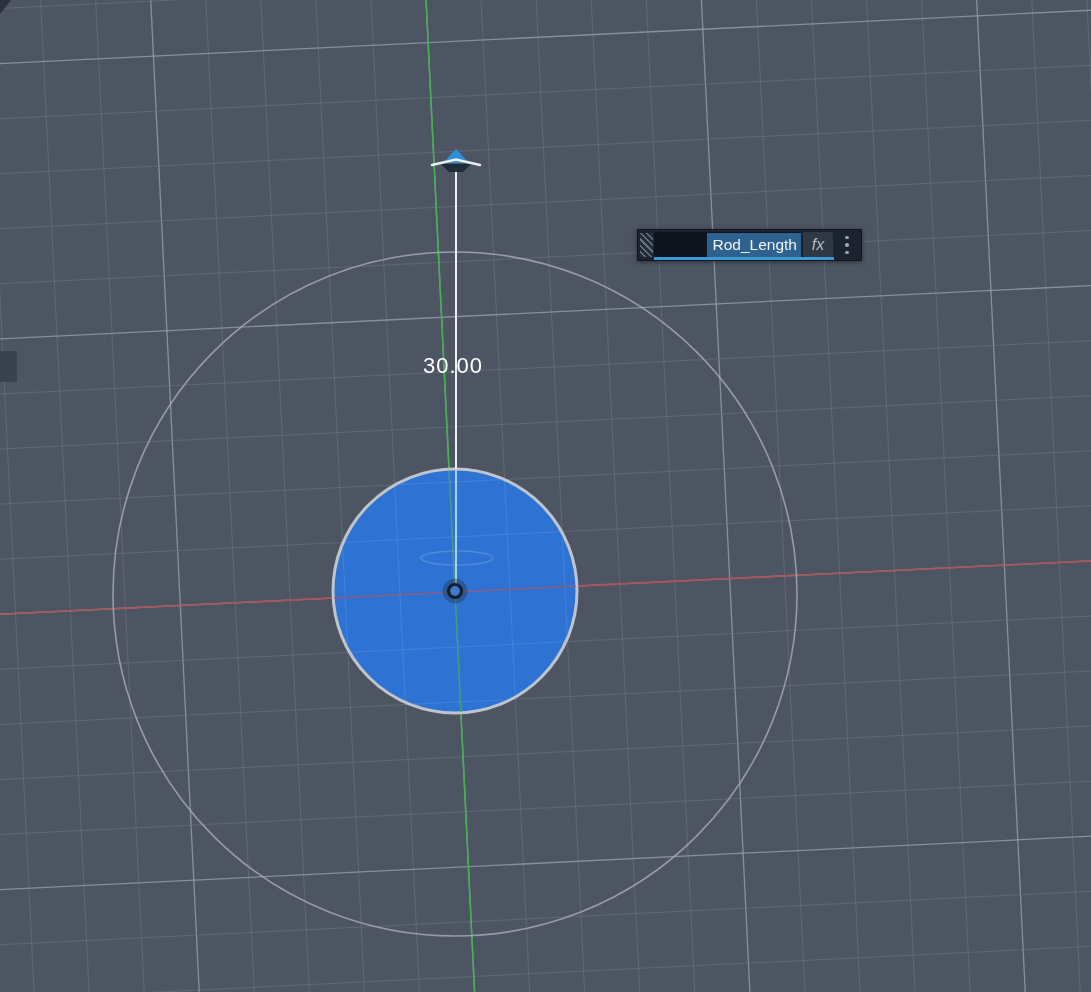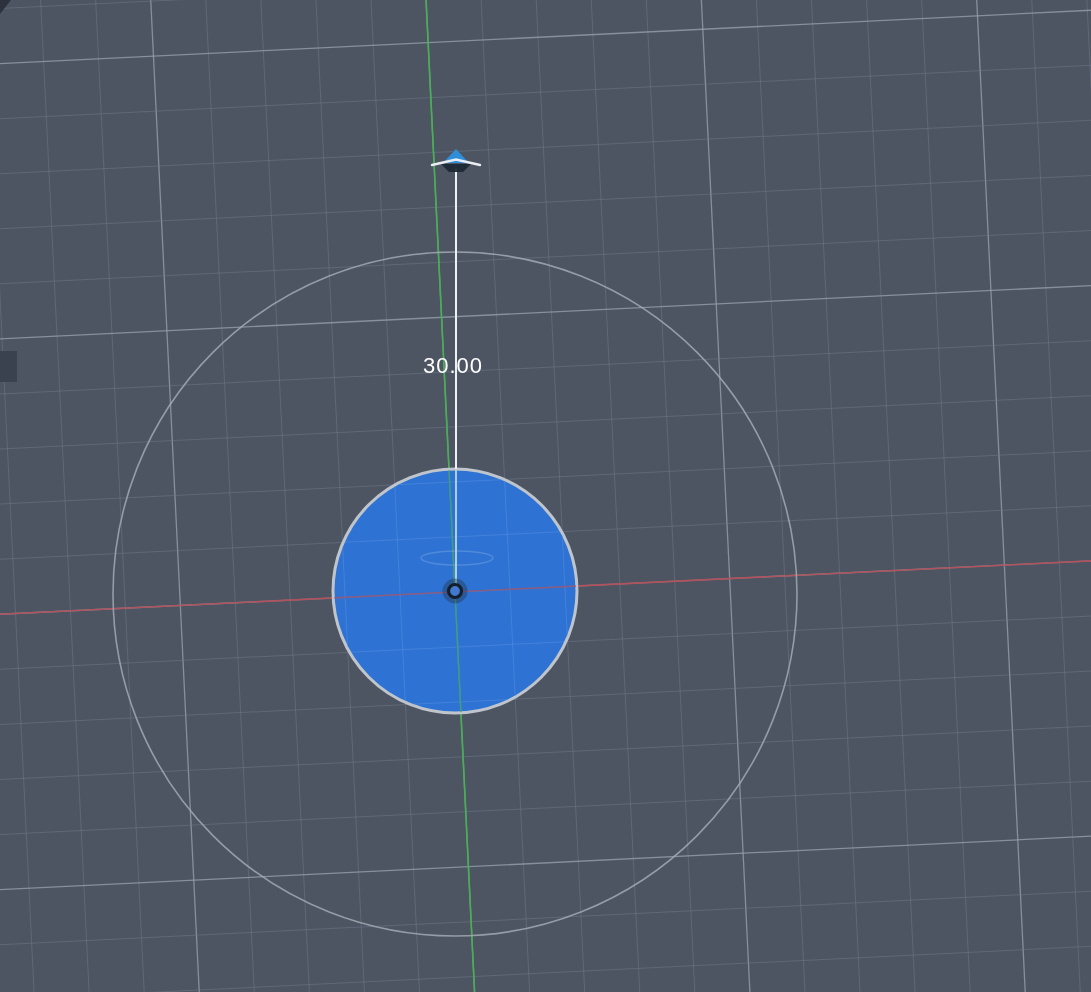--- a/index.html
+++ b/index.html
@@ -211,16 +211,29 @@
 
     <text id="dim-text" x="453" y="373" text-anchor="middle" font-size="22" fill="#ffffff" letter-spacing="1">30.00</text>
 
     <g>
       <path d="M441,164 H471 L463,172 H449 Z" fill="#1e2936" opacity="0.95"></path>
       <path id="grip-tri" d="M456,149 L469,163 H443 Z" fill="#2f8ed8"></path>
       <path d="M432,165 L456,159.5 L480,165" fill="none" stroke="#e9edf1" stroke-width="2.4" stroke-linecap="round"></path>
     </g>
   </svg>
 
+  <div class="dim-widget">
+    <div class="drag-handle"></div>
+    <div class="dim-input">
+      <span class="sel">Rod_Length</span>
+    </div>
+    <div class="fx-btn">fx</div>
+    <div class="kebab">
+      <i></i>
+        <i></i>
+        <i></i>
+    </div>
+    <div class="underline" id="input-underline" style="background: rgb(61, 154, 216);"></div>
+  </div>
 
   <div class="corner-notch"></div>
   <div class="edge-rect"></div>
 </div>
 
 </body></html>

